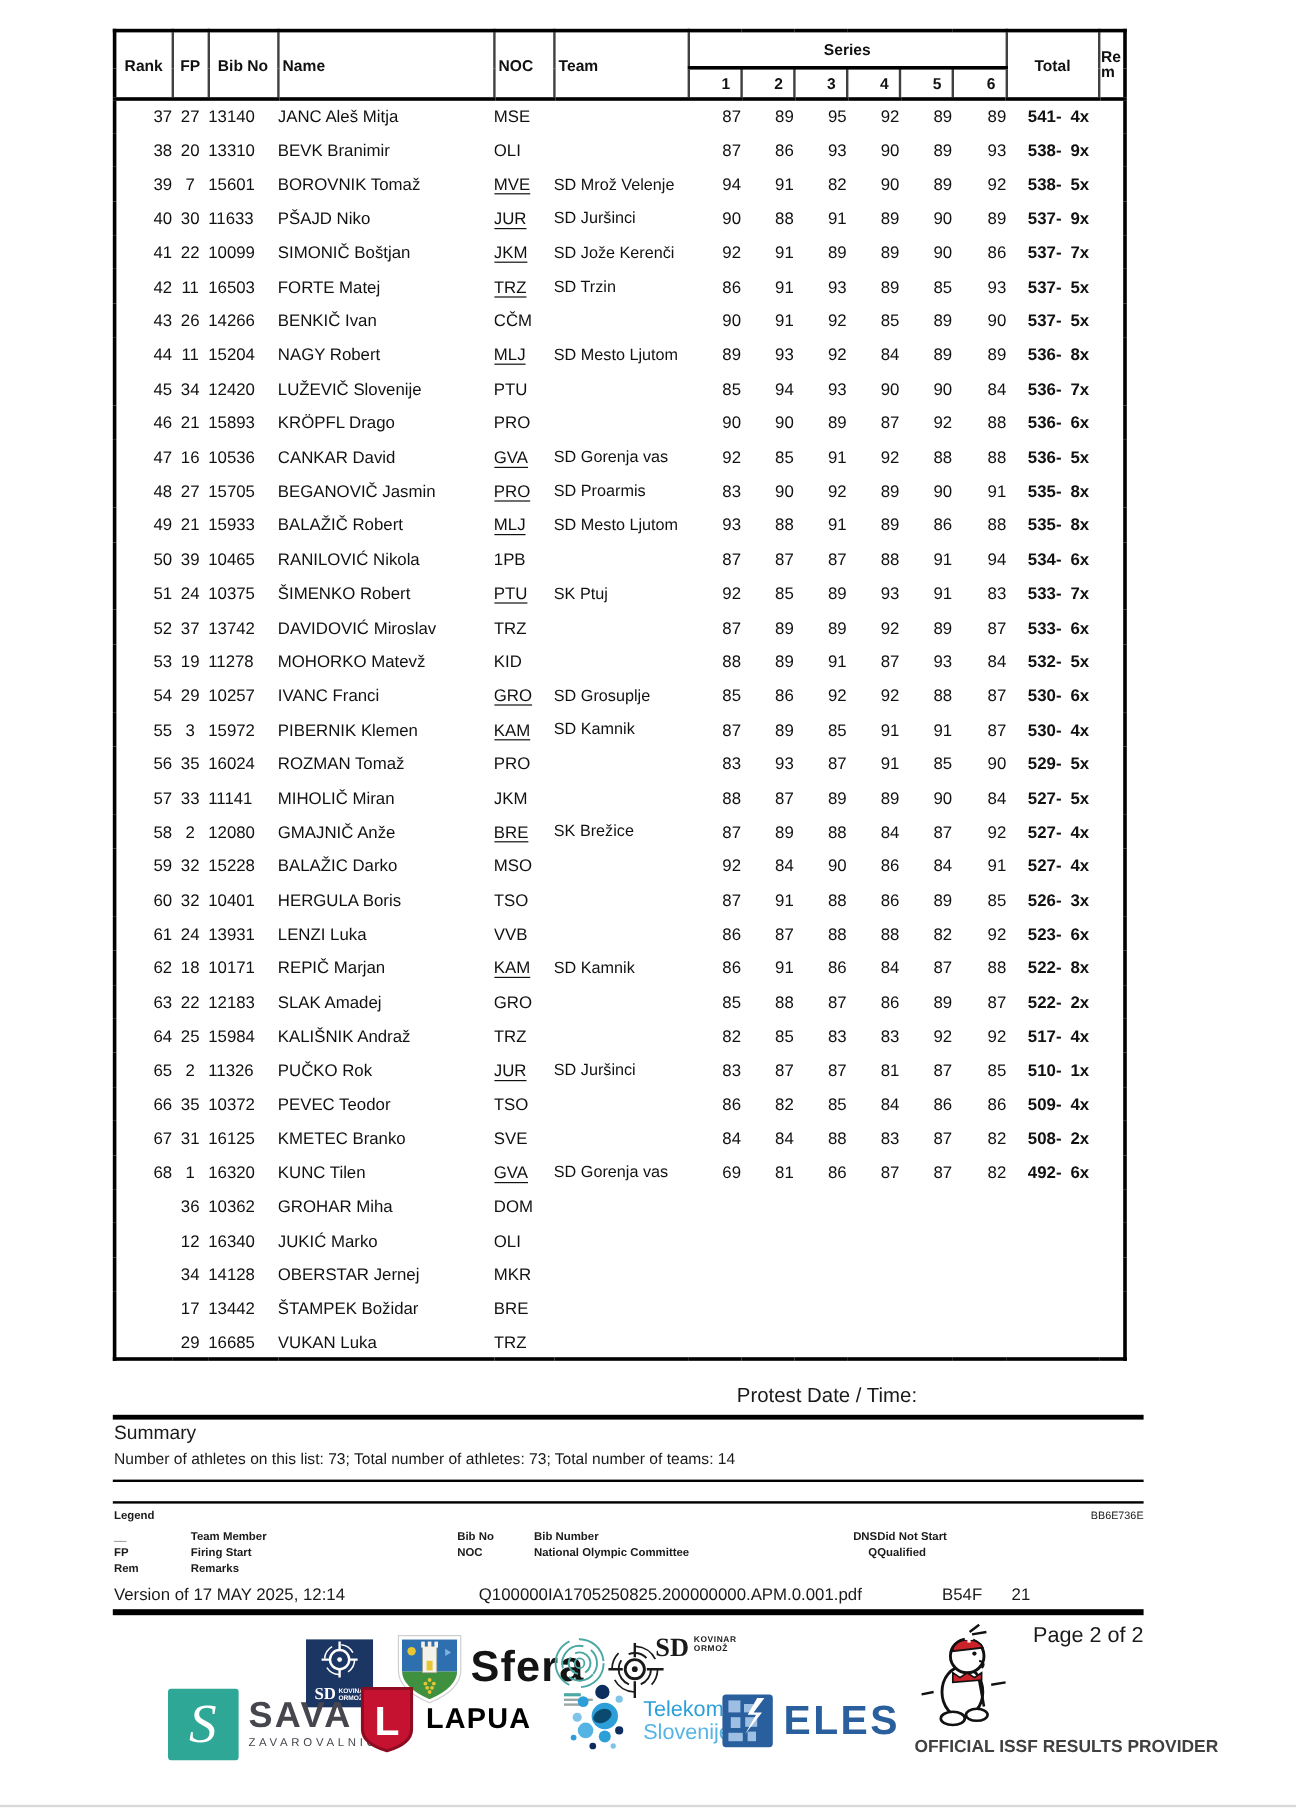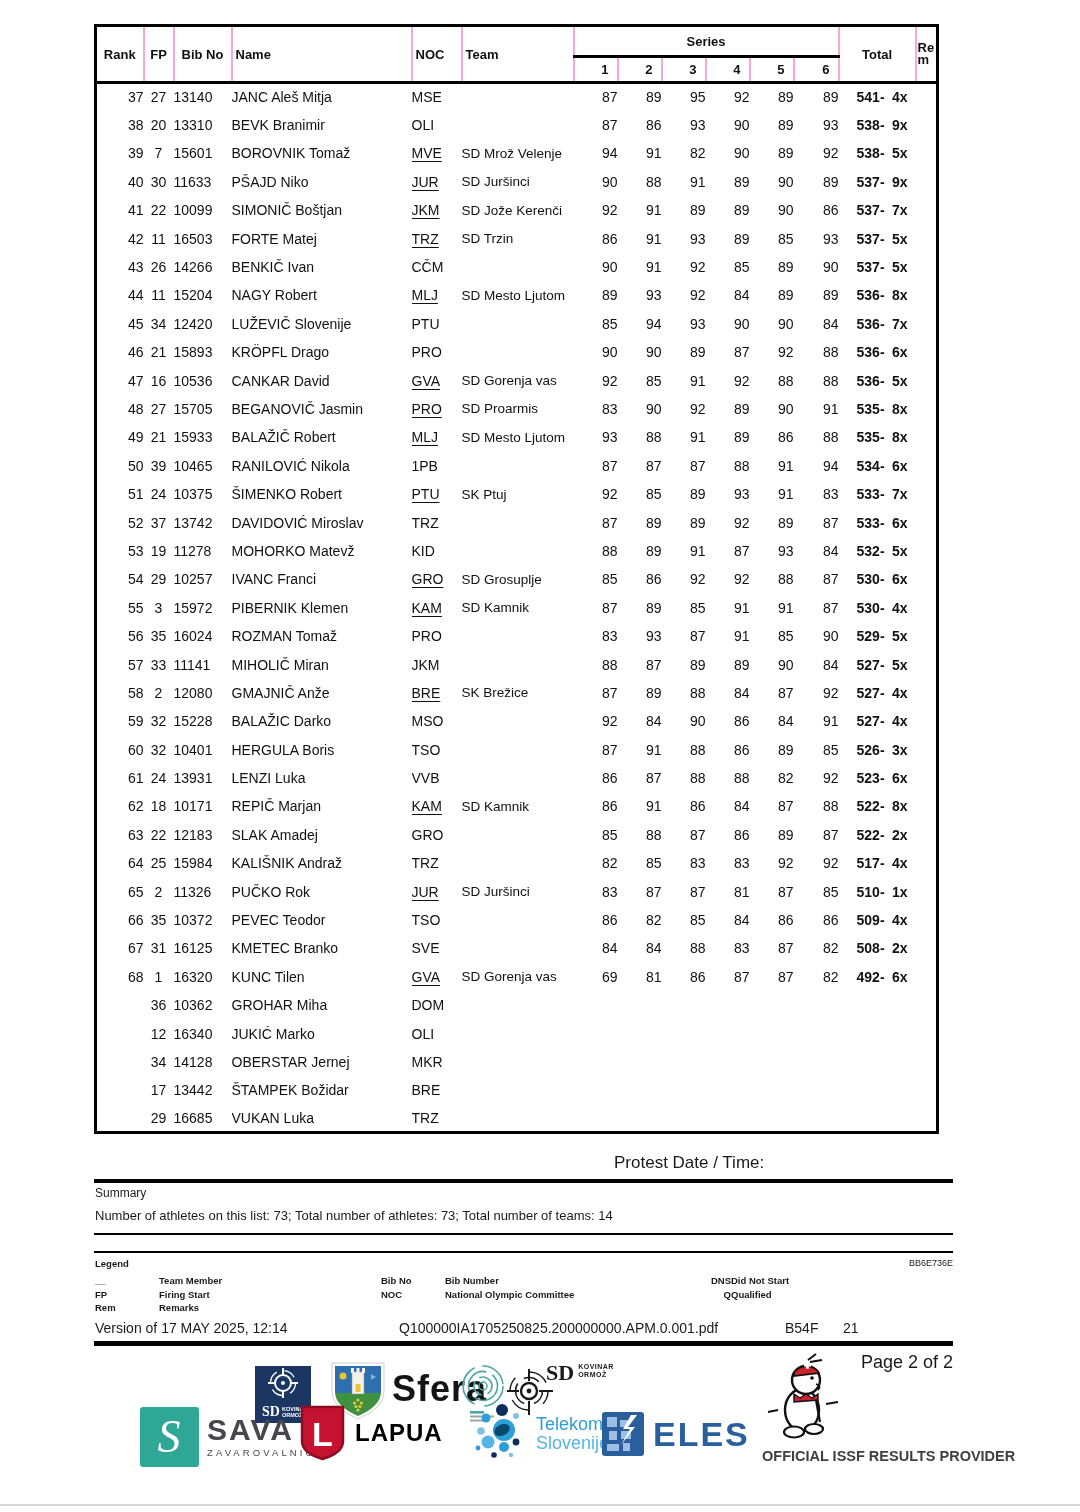--- a/index.html
+++ b/index.html
@@ -6,21 +6,21 @@
   html, body { width: 1080px; height: 1512px; background: #fff; }
   body { font-family: "Liberation Sans", sans-serif; color: #1a1a1a; position: relative; overflow: hidden; }
 
   
   .results-table {
     position: absolute; left: 94px; top: 24px; width: 842px;
     border-collapse: collapse; table-layout: fixed;
     border: 3px solid #000; font-size: 14px; color: #111;
   }
   .results-table thead th {
-    border: 2px solid #f9a8d4; font-weight: bold; font-size: 13px;
+    border: 2px solid #404040; font-weight: bold; font-size: 13px;
     padding: 0 3px; vertical-align: middle; text-align: center; line-height: 13px;
   }
   .results-table thead th[rowspan], .results-table thead th.c-series { border-bottom: 3px solid #000; }
   .results-table thead th.c-snum { border-bottom: 3px solid #000; text-align: right; padding-right: 8px; height: 26px; }
   .results-table thead tr:first-child th { height: 31px; }
   .results-table thead th.c-name, .results-table thead th.c-noc, .results-table thead th.c-team { text-align: left; }
   .results-table thead th.c-rem { text-align: left; padding: 0 1px; word-break: break-all; line-height: 12px; }
   .results-table tbody td { border: none; height: 28.4px; padding: 0; vertical-align: middle; white-space: nowrap; overflow: hidden; }
   td.td-rank { text-align: right; padding-right: 10px; }
   td.td-fp   { text-align: center; }
@@ -33,21 +33,21 @@
   td.td-total { font-weight: bold; }
   .total-wrap { display: flex; justify-content: flex-end; padding-right: 8px; }
   .total-wrap .tx { width: 23px; text-align: right; }
 
   
   .hr { position: absolute; left: 94px; width: 859px; background: #000; }
   .hr.thick { height: 4px; }
   .hr.thin { height: 2px; }
   .hr.xthick { height: 5px; }
   .protest { position: absolute; left: 614px; top: 1153px; font-size: 17px; }
-  .summary-title { position: absolute; left: 95px; top: 1186px; font-size: 12px; }
+  .summary-title { position: absolute; left: 95px; top: 1186px; font-size: 16px; }
   .summary-text { position: absolute; left: 95px; top: 1208px; font-size: 13px; }
 
   
   .legend-title { position: absolute; left: 95px; top: 1258px; font-size: 9.5px; font-weight: bold; }
   .legend-code { position: absolute; left: 853px; top: 1258px; width: 100px; text-align: right; font-size: 9px; }
   .legend-col { position: absolute; top: 1274px; font-size: 9.5px; font-weight: bold; line-height: 13.5px; }
   .legend-col .lrow { display: flex; }
   .legend-col .lterm { flex: 0 0 auto; }
   .legend-col1 { left: 95px; } .legend-col1 .lterm { width: 64px; }
   .legend-col2 { left: 381px; } .legend-col2 .lterm { width: 64px; }

